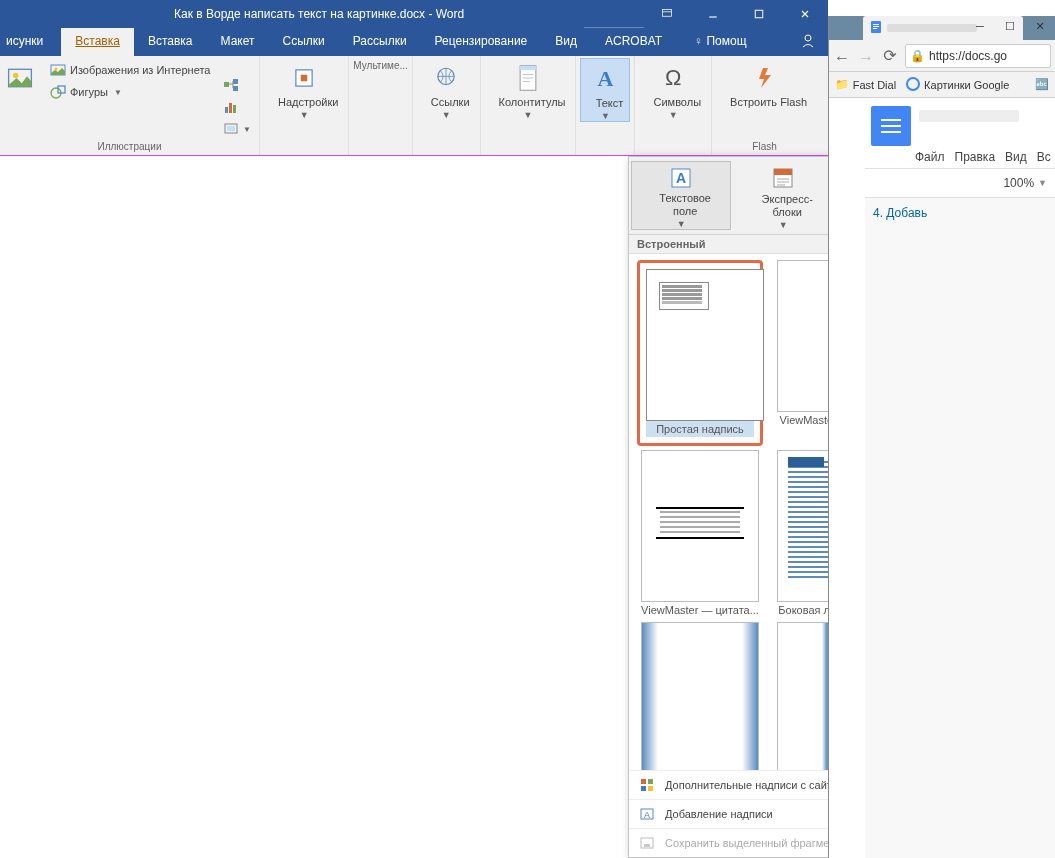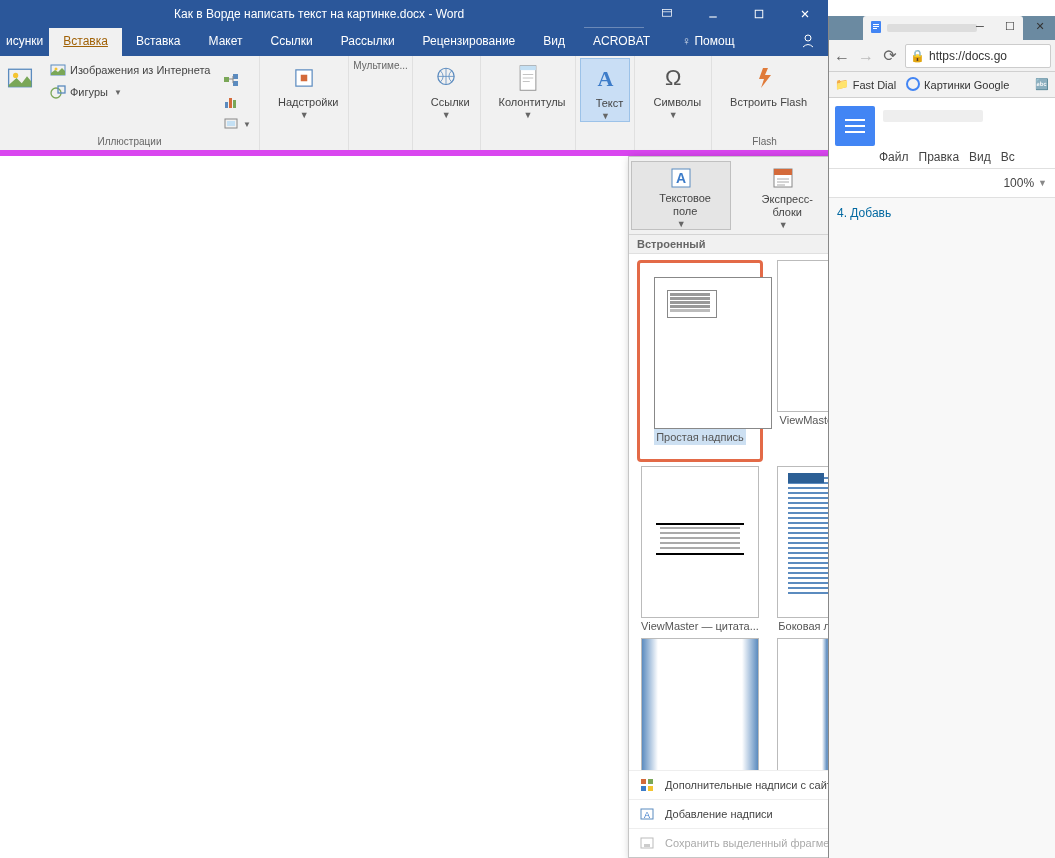--- a/index.html
+++ b/index.html
@@ -15,21 +15,21 @@
   .title-spacer { width: 60px; height:28px; border-bottom:1px solid rgba(255,255,255,0.3);}
   
   
   .ribbon-tabs { background: #2b579a; height: 28px; display: flex; width: 828px; font-size: 12px; }
   .tab { padding: 6px 14px; color: #fff; cursor: pointer; }
   .tab.active { background: #f1f1f1; color: #a16207; text-decoration: underline; }
   .tab.help { margin-left: 4px; }
   .tab-right { margin-left: auto; display: flex; align-items: center; gap: 16px; padding-right: 12px; color:#fff;}
   
   
-  .ribbon { background: #f1f1f1; border-bottom: 6px solid #d946ef; width: 828px; height: 100px; display: flex; }
+  .ribbon { background: #f1f1f1; border-bottom: 1px solid #d946ef; width: 828px; height: 100px; display: flex; }
   .group { border-right: 1px solid #e0e0e0; display: flex; flex-direction: column; padding: 2px 4px 0; }
   .group-inner { flex: 1; display: flex; align-items: flex-start; gap: 4px; }
   .group-label { font-size: 10px; color: #666; text-align: center; padding: 2px 0 3px; display:flex; justify-content:center; align-items:center; gap:20px;}
   .lrg-btn { display: flex; flex-direction: column; align-items: center; justify-content: flex-start; padding: 4px 6px 0; cursor: pointer; font-size: 11px; min-width: 50px; }
   .lrg-btn .ico { width: 32px; height: 32px; display:flex; align-items:center; justify-content:center; }
   .lrg-btn span.lbl { text-align: center; line-height: 13px; margin-top: 2px; color:#444;margin-left:8px;}
   .lrg-btn.active { background: #c9def5; border:1px solid #9cc2e8; }
   .lrg-btn .drop { font-size:9px; color:#666; margin-top:1px;}
   .sm-row { display:flex; align-items:center; gap:4px; font-size:11px; cursor:pointer; padding:2px 4px; color:#444;}
   .sm-row .si { width:16px;height:16px; display:flex;align-items:center;justify-content:center;}
@@ -44,21 +44,21 @@
   .chrome-tab { background:#f2f2f2; height:24px; width:160px; border-radius:3px 3px 0 0; margin-left:34px; display:flex; align-items:center; padding:0 6px; gap:4px; font-size:11px; color:#555;}
   .chrome-ctrls { position:absolute; right:0; top:0; display:flex;}
   .chrome-ctrl { width:30px; height:20px; display:flex; align-items:center; justify-content:center; color:#333; font-size:11px;}
   .chrome-toolbar { background:#f2f2f2; height:32px; border-bottom:1px solid #d0d0d0; display:flex; align-items:center; padding:0 4px; gap:6px;}
   .nav-ico { width:18px;height:18px; color:#666; display:flex;align-items:center;justify-content:center; cursor:pointer;}
   .omnibox { flex:1; background:#fff; border:1px solid #ccc; border-radius:2px; height:24px; display:flex; align-items:center; padding:0 4px; font-size:12px; color:#333; gap:4px; overflow:hidden;}
   .bookmarks { background:#f2f2f2; height:26px; border-bottom:1px solid #d0d0d0; display:flex; align-items:center; padding:0 6px; gap:10px; font-size:11px; color:#333;}
   .bm { display:flex; align-items:center; gap:4px; cursor:pointer;}
   
   
-  .gdocs-app { display:flex; flex-direction:column; height:calc(100% - 82px);}
+  .gdocs-app { display:flex; flex-direction:column; height:calc(100% - 82px);margin-left:36px;}
   .gdocs-head { display:flex; align-items:flex-start; padding:8px 6px 0; gap:8px;}
   .gdocs-logo { width:40px; height:40px; background:#4285f4; border-radius:2px; display:flex; align-items:center; justify-content:center;}
   .gdocs-logo::before { content:""; width:20px; height:2px; background:#fff; box-shadow:0 -6px 0 #fff, 0 6px 0 #fff;}
   .gdocs-titlearea { flex:1; overflow:hidden;}
   .gdocs-title { font-size:16px; color:#888; padding:2px 0;}
   .gdocs-menus { display:flex; gap:10px; font-size:12px; color:#444; padding:4px 0; margin-left:50px;}
   .gdocs-menus span { cursor:pointer;}
   .gdocs-toolbar { border-top:1px solid #e0e0e0; border-bottom:1px solid #e0e0e0; height:30px; display:flex; align-items:center; justify-content:flex-end; padding:0 8px; font-size:12px; color:#444;}
   .gdocs-body { flex:1; background:#f8f8f8; padding:8px; font-size:12px; color:#666;}
   .txt-dropdown { position:absolute; left:628px; top:156px; width:427px; height:702px; background:#fff; border:1px solid #c6c6c6; box-shadow: 2px 2px 8px rgba(0,0,0,0.25); display:flex; flex-direction:column; font-size:11px;}
@@ -66,21 +66,21 @@
   .dd-top-left { display:flex; padding:4px 2px; gap:2px;}
   .dd-top-right { flex:1; display:flex; flex-direction:column; padding:4px 6px; gap:1px;}
   .dd-header { background:#f1f1f1; border-bottom:1px solid #e0e0e0; padding:3px 8px; color:#666; font-weight:600;}
   .dd-gallery { flex:1; overflow:hidden; position:relative;}
   .dd-scroll { position:absolute; right:0; top:0; bottom:0; width:17px; background:#f0f0f0; border-left:1px solid #ddd;}
   .dd-scroll-thumb { position:absolute; left:2px; right:2px; top:2px; height:50px; background:#c0c0c0; border-radius:2px;}
   .dd-scroll-down { position:absolute; left:0; right:0; bottom:0; height:17px; display:flex;align-items:center;justify-content:center;color:#666;font-size:9px;}
   .dd-grid { padding:6px 4px 6px 8px; display:grid; grid-template-columns: repeat(3, 126px); gap:4px 10px; margin-right:17px;}
   .dd-item { cursor:pointer;}
   .dd-thumb { width:118px; height:152px; background:#fff; border:1px solid #bbb; margin:0 auto; position:relative; overflow:hidden;}
-  .dd-item.selected { border:3px solid #e36a47; border-radius:4px; padding:14px;}
+  .dd-item.selected { border:3px solid #e36a47; border-radius:4px; padding:6px;}
   .dd-item.selected .dd-thumb{ border-color:#888;}
   .dd-item.selected .dd-caption { background:#cde0f2; }
   .dd-caption { text-align:center; font-size:11px; color:#555; padding:2px 0; white-space:nowrap; overflow:hidden; text-overflow:ellipsis;}
   .dd-footer-item { display:flex; align-items:center; gap:10px; padding:6px 10px; border-top:1px solid #eee; cursor:pointer; color:#444; position:relative;}
   .dd-footer-item .fi-ico { width:16px;height:16px; }
   .dd-footer-item .arrow-r { margin-left:auto; color:#666; font-size:10px;}
   
   
   .th-simple::before { content:""; position:absolute; left:12px; top:12px; width:48px; height:26px; border:1px solid #888;}
   .th-simple::after { content:""; position:absolute; left:15px; top:15px; width:40px; height:3px; background:#999; box-shadow:0 4px 0 #999,0 8px 0 #999,0 12px 0 #999,0 16px 0 #bbb;}
@@ -145,21 +145,21 @@
       </div>
     <div class="title-btn">
         <svg viewBox="0 0 16 16">
           <path d="M4 4 L12 12 M12 4 L4 12" stroke="#fff" stroke-width="1.5"></path>
         </svg>
       </div>
   </div>
 </div>
 
 <div class="ribbon-tabs">
-  <div class="tab" style="padding-left:6px;padding-right:6px;">исунки</div>
+  <div class="tab" style="padding-left:6px;padding-right:18px;">исунки</div>
   <div class="tab active">Вставка</div>
   <div class="tab">Вставка</div>
   <div class="tab">Макет</div>
   <div class="tab">Ссылки</div>
   <div class="tab">Рассылки</div>
   <div class="tab">Рецензирование</div>
   <div class="tab">Вид</div>
   <div class="tab">ACROBAT</div>
   <div class="tab help"><span style="opacity:.8">♀ </span><span>Помощ</span></div>
   <div class="tab-right">

